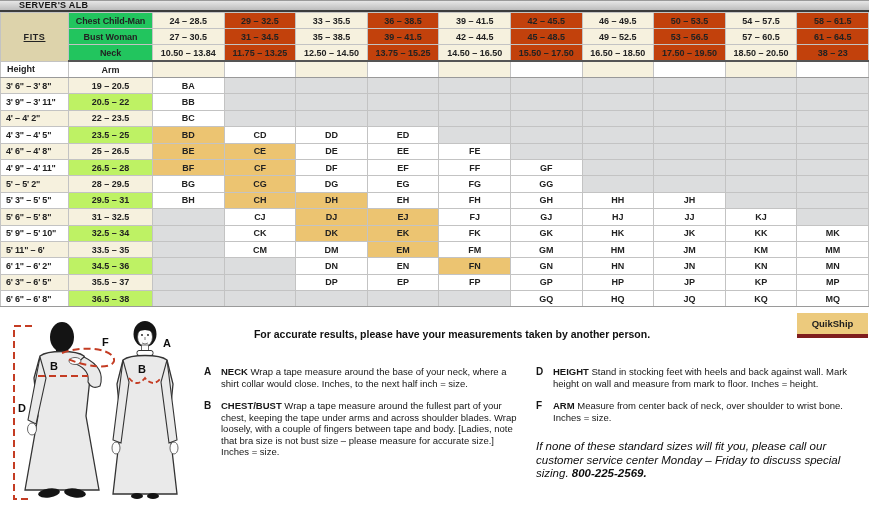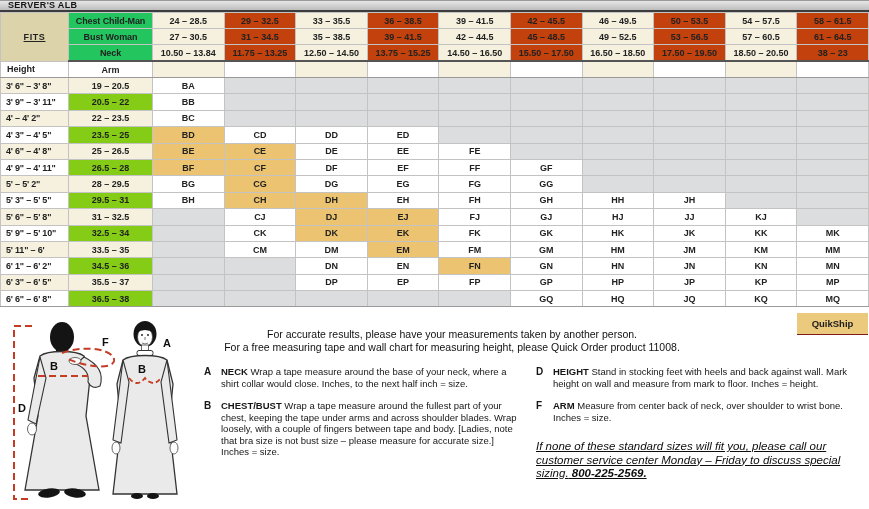--- a/index.html
+++ b/index.html
@@ -3,64 +3,64 @@
 <meta charset="utf-8">
 <style>
   html,body{margin:0;padding:0;background:#fff;}
   .page{position:relative;width:869px;height:509px;background:#fff;
         font-family:"Liberation Sans",sans-serif;overflow:hidden;color:#1a1a1a;}
 
   
   .titlebar{position:absolute;left:0;top:0;width:869px;height:12px;box-sizing:border-box;
             background:linear-gradient(#e6e6e6,#bdbdbd);
             border-top:1px solid #9a9a9a;border-bottom:2px solid #3c3c3c;}
-  .titlebar .t{font-size:9px;font-weight:bold;line-height:9px;padding-left:8px;
+  .titlebar .t{font-size:9px;font-weight:bold;line-height:9px;padding-left:19px;
                letter-spacing:.3px;color:#151515;}
 
   
   table.size{position:absolute;left:0;top:12px;width:869px;border-collapse:collapse;
              table-layout:fixed;}
   table.size td{border:1px solid #c3c3c3;padding:0;overflow:hidden;white-space:nowrap;
                 text-align:center;font-size:9px;font-weight:bold;color:#222;height:15px;}
   .fits-cell{background:var(--fits-bg,#ddd3ab);font-size:10px;letter-spacing:.6px;text-decoration:underline;}
   .fit-lbl{background:#22c55e;text-align:right;padding-right:5px;font-size:9px;letter-spacing:-.1px;}
   .range{font-size:9.5px;background:#c2410c;}
   .stripe{background:var(--cream,#f6f1de) !important;}
   tr.neck-row td{border-bottom:2px solid #555;}
   tr.hdr-row td{border-bottom:1px solid #999;background:#fff;}
   .h-head{text-align:left !important;padding-left:6px !important;font-size:9.5px;}
   .a-head{font-size:9.5px;}
   tr.body-row td{height:15.4px;}
   .hcell{text-align:left !important;padding-left:5px !important;font-size:8.5px;
          letter-spacing:-.2px;background:#fff;}
-  .acell{font-size:9px;background:#84cc16;}
+  .acell{font-size:9px;background:#bef264;}
   tr.row-odd .hcell,tr.row-odd .acell{background:var(--cream,#f6f1de);text-align:center;}
   .code-white{background:#fff;}
   .code-hl{background:var(--highlight,#ecc471);}
   .cell-gray{background:var(--empty-gray,#dcddde);border-color:#c9cacc;}
   tr.body-row:last-child td{border-bottom:1px solid #9a9a9a;}
 
   
   .quikship{position:absolute;left:797px;top:313px;width:71px;height:21px;
-            background:var(--badge-bg,#ecca7d);border-bottom:1px solid #7f1d1d;
+            background:var(--badge-bg,#ecca7d);border-bottom:4px solid #7f1d1d;
             font-size:9.5px;font-weight:bold;text-align:center;line-height:21px;color:#1d1d1d;}
 
   
   .intro{position:absolute;left:183px;top:328px;width:538px;text-align:center;
-         font-weight:normal;font-size:10.5px;line-height:13px;color:#101010;}
+         font-weight:bold;font-size:10.5px;line-height:13px;color:#101010;}
 
   
   .col{position:absolute;top:366px;}
   #col-left{left:204px;width:316px;}
   #col-right{left:536px;width:326px;}
   .instr{display:flex;margin-bottom:11px;font-size:9.5px;line-height:11.5px;color:#161616;}
   .instr .key{flex:none;width:17px;font-weight:bold;font-size:10px;}
   .instr .ibody{flex:1;}
   .instr strong{font-size:9.5px;}
-  .note{font-style:italic;font-size:11.5px;line-height:13.5px;margin-top:17px;color:#0d0d0d;text-decoration:underline;}
+  .note{font-style:italic;font-size:11.5px;line-height:13.5px;margin-top:17px;color:#0d0d0d;}
   .note .phone{font-weight:bold;}
 
   
   .illus{position:absolute;left:2px;top:320px;width:186px;height:188px;}
   .robe{fill:#eaeaea;stroke:#333;stroke-width:1.3;}
   .sleeve{fill:#eaeaea;stroke:#333;stroke-width:1.1;}
   .skin{fill:#fdfdfd;stroke:#444;stroke-width:.8;}
   .hair{fill:#141414;}
   .shoe{fill:#141414;}
   .meas{fill:none;stroke:var(--accent-red,#c43c23);stroke-width:2;stroke-dasharray:7 4;}
@@ -343,21 +343,20 @@
           <td class="code-white">KQ</td>
           <td class="code-white">MQ</td>
         </tr>
       </tbody>
   </table>
 
   <div class="quikship">QuikShip</div>
 
   <div class="intro">
     <div>For accurate results, please have your measurements taken by another person.</div>
-    <div>For a free measuring tape and wall chart for measuring height, please Quick Order product 11008.</div>
   </div>
 
   <div class="col" id="col-left">
       <div class="instr">
         <span class="key">A</span>
         <span class="ibody"><strong>NECK</strong> Wrap a tape measure around the base of your neck, where a shirt collar would close. Inches, to the next half inch = size.</span>
       </div>
       <div class="instr">
         <span class="key">B</span>
         <span class="ibody"><strong>CHEST/BUST</strong> Wrap a tape measure around the fullest part of your chest, keeping the tape under arms and across shoulder blades. Wrap loosely, with a couple of fingers between tape and body. [Ladies, note that bra size is not bust size – please measure for accurate size.] Inches = size.</span>

